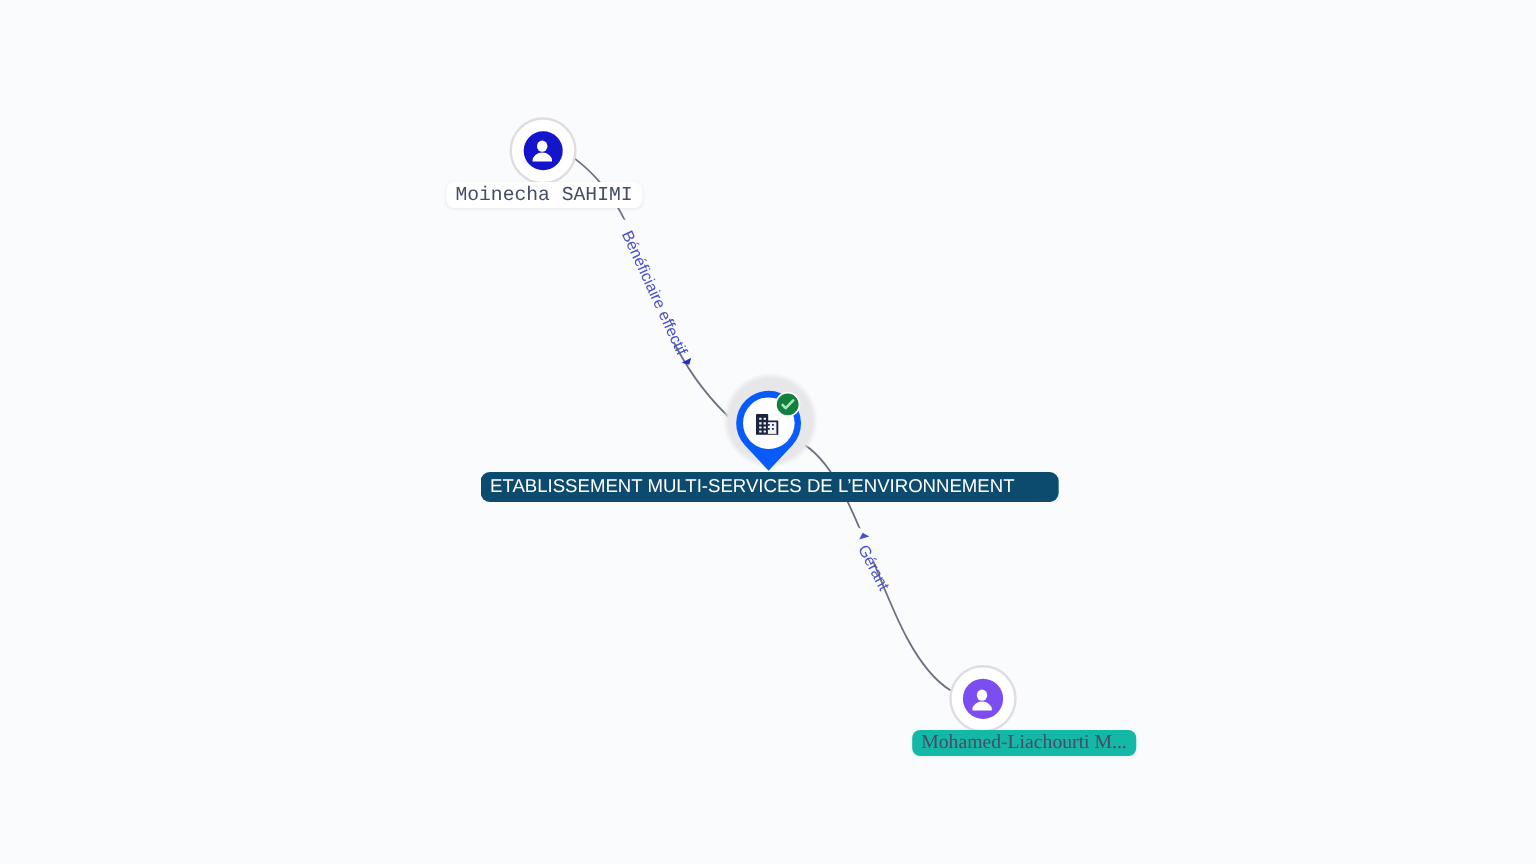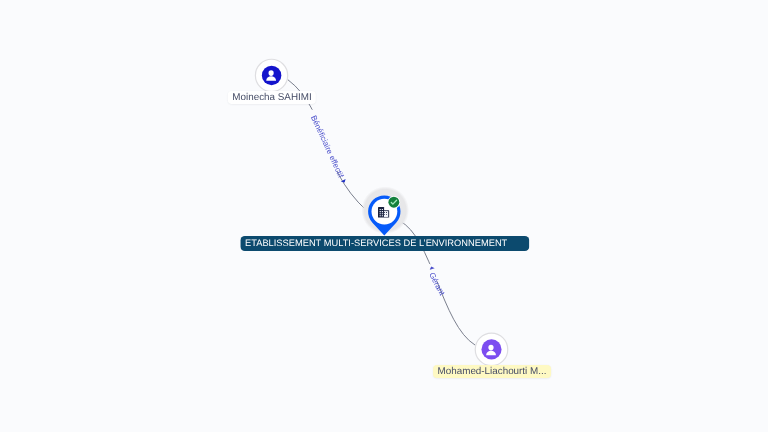--- a/index.html
+++ b/index.html
@@ -100,19 +100,19 @@
 
   <svg class="layer" width="768" height="432">
     <circle cx="491.5" cy="349.4" r="16.25" fill="#ffffff" stroke="#dedee1" stroke-width="1.2"></circle>
     <circle cx="491.5" cy="349.4" r="10.05" fill="#7c4df0"></circle>
     <g fill="#ffffff">
       <ellipse cx="491.0" cy="347.6" rx="2.6" ry="2.8"></ellipse>
       <path d="M486.2,355.2 v-0.5 a4.85,3.9 0 0 1 9.7,0 v0.5 z"></path>
     </g>
   </svg>
 
-  <div class="node-label" style="left: 271.5px; top: 90.8px; background: rgb(255, 255, 255); color: rgb(69, 76, 102);">Moinecha SAHIMI</div>
+  <div class="node-label" style="left: 271.5px; top: 90.8px; background: rgb(255, 255, 255); color: rgb(69, 76, 102); font-family: Liberation Mono, monospace;">Moinecha SAHIMI</div>
 
   <div class="company-label" style="left: 384.5px; top: 235.8px; background: #0c4a6e; color: rgb(255, 255, 255);">ETABLISSEMENT MULTI-SERVICES DE L’ENVIRONNEMENT</div>
 
-  <div class="node-label" style="left: 492px; top: 364.7px; background: #fef9c3; color: rgb(69, 76, 102);">Mohamed-Liachourti M...</div>
+  <div class="node-label" style="left: 512px; top: 364.7px; background: #14b8a6; color: rgb(69, 76, 102); font-family: Liberation Serif, serif;">Mohamed-Liachourti M...</div>
 
 </div>
 
 </body></html>

